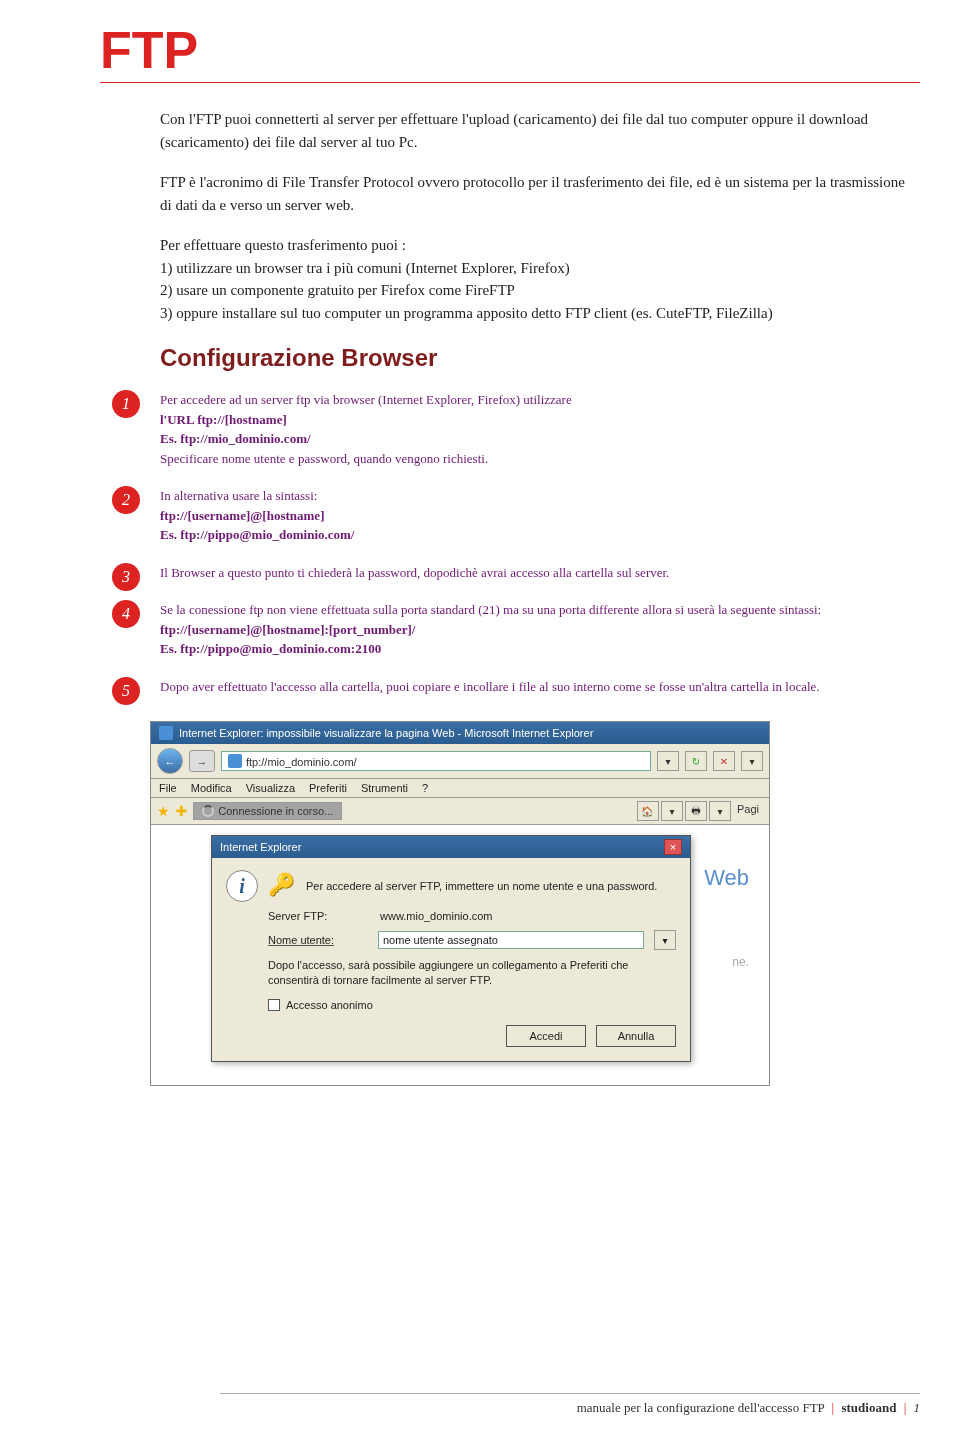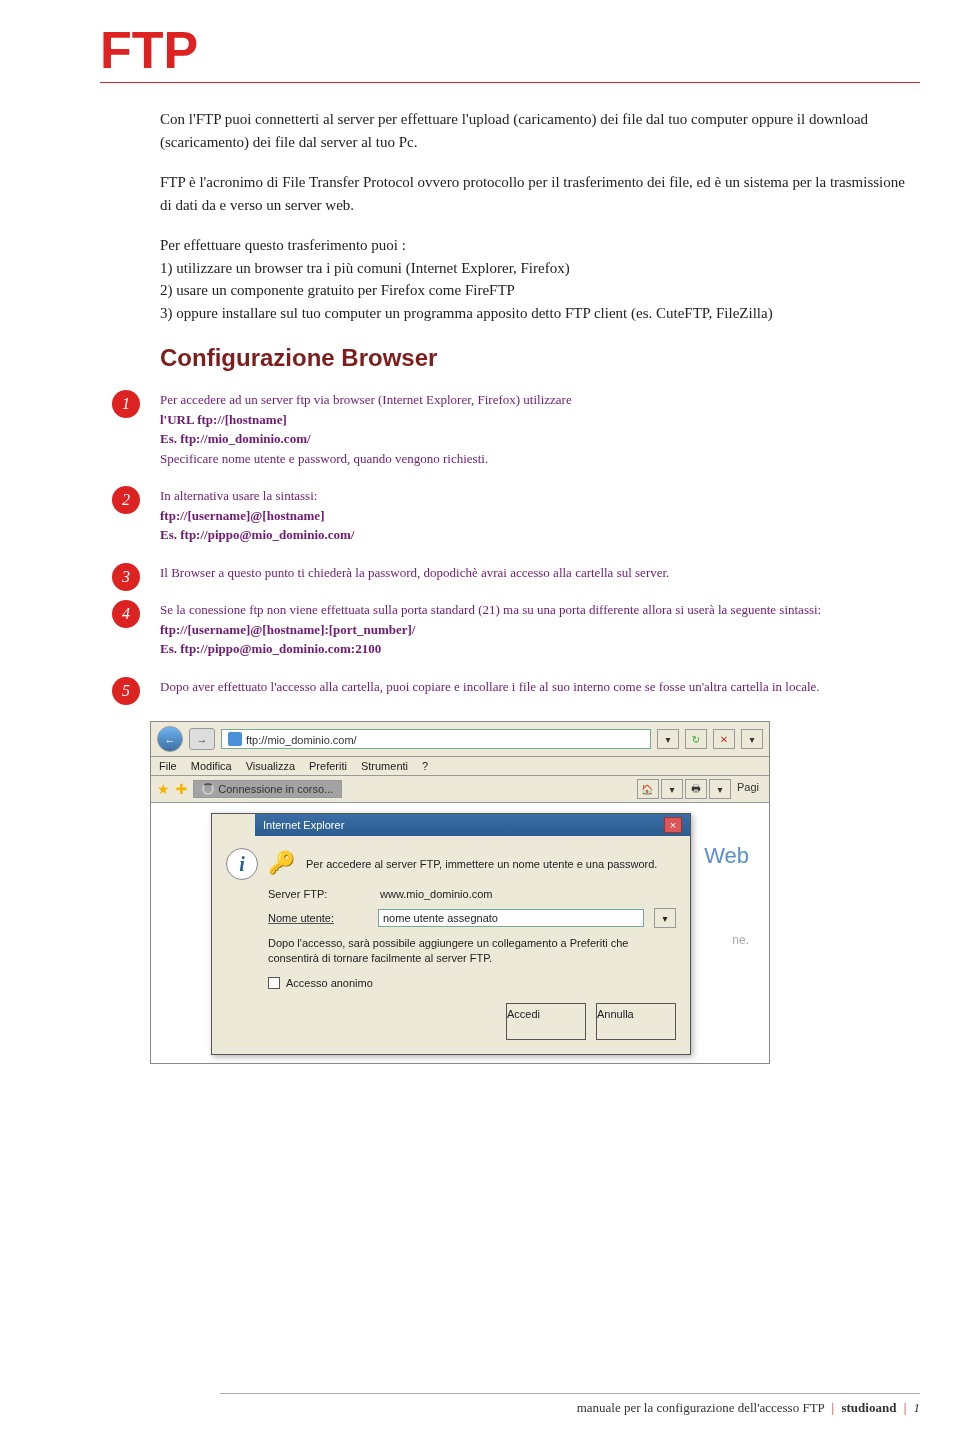--- a/index.html
+++ b/index.html
@@ -167,35 +167,34 @@
     box-shadow: 2px 2px 6px rgba(0,0,0,0.3);
     font-size: 11px;
   }
   .dlg-title {
     background: linear-gradient(#3a6ea5, #2a5c8f);
     color: #fff;
     padding: 3px 8px;
     display: flex;
     justify-content: space-between;
     align-items: center;
-    margin-left: 43px;
   }
   .dlg-close { width:18px; height:16px; background:#d55; color:#fff; text-align:center; line-height:14px; border:1px solid #933;}
   .dlg-body { padding: 12px 14px 10px 14px; color:#222;}
   .dlg-row { display:flex; align-items:center; margin-bottom:8px; gap:10px;}
   .dlg-icon { width:32px; height:32px; background:#fff; border:1px solid #888; border-radius:50%; display:inline-flex; align-items:center; justify-content:center; color:#2a5c8f; font-weight:bold; font-size:20px; font-family:Georgia; font-style:italic;}
   .key-icon { width:28px; height:28px; display:inline-block; position:relative;}
   .key-icon::before { content:"🔑"; font-size:22px; color:#caa02a; position:absolute; top:0; left:0;}
   .dlg-label { width:100px; text-decoration: underline; text-decoration-color: #555; }
   .dlg-input { flex:1; background:#fff; border:1px solid #7a9; padding:2px 4px; height:18px;}
   .dlg-note { margin:8px 0 10px 42px; line-height:1.4;}
   .dlg-check { margin-left:42px; display:flex; align-items:center; gap:6px; margin-bottom:10px;}
   .chk { width:12px; height:12px; border:1px solid #555; background:#fff;}
   .dlg-buttons { display:flex; justify-content:flex-end; gap:10px; padding:4px 0;}
-  .dlg-btn { width:80px; height:37px; border:1px solid #555; background:#ece9d8; text-align:left; line-height:20px;}
+  .dlg-btn { width:80px; height:22px; border:1px solid #555; background:#ece9d8; text-align:center; line-height:20px;}
   .footer {
     position: absolute;
     bottom: 20px;
     right: 40px;
     font-size: 13px;
     color: #333;
     text-align: right;
     border-top: 1px solid #aaa;
     padding-top: 6px;
     width: 700px;
@@ -255,20 +254,24 @@
   </div>
 
   <div class="step">
     <div class="bullet">5</div>
     <div class="step-text">
       <span>Dopo aver effettuato l'accesso alla cartella, puoi copiare e incollare i file al suo interno come se fosse un'altra cartella in locale.</span>
     </div>
   </div>
 
   <div class="screenshot">
+    <div class="win-titlebar">
+      <span class="iie"></span>
+      <span>Internet Explorer: impossibile visualizzare la pagina Web - Microsoft Internet Explorer</span>
+    </div>
     <div class="ie-bar">
       <span class="nav-btn back">←</span>
       <span class="nav-btn">→</span>
       <div class="addr">
         <span class="eicon"></span>
         <span>ftp://mio_dominio.com/</span>
       </div>
       <span class="small-btn">▾</span>
       <span class="small-btn green">↻</span>
       <span class="small-btn red">✕</span>

